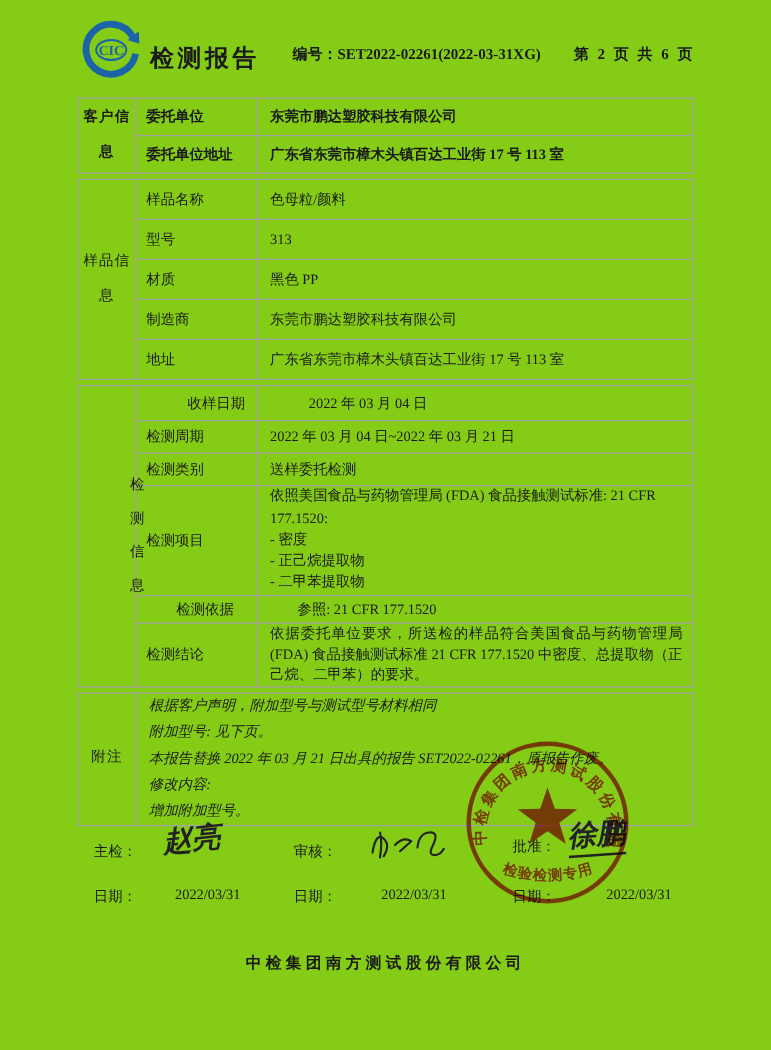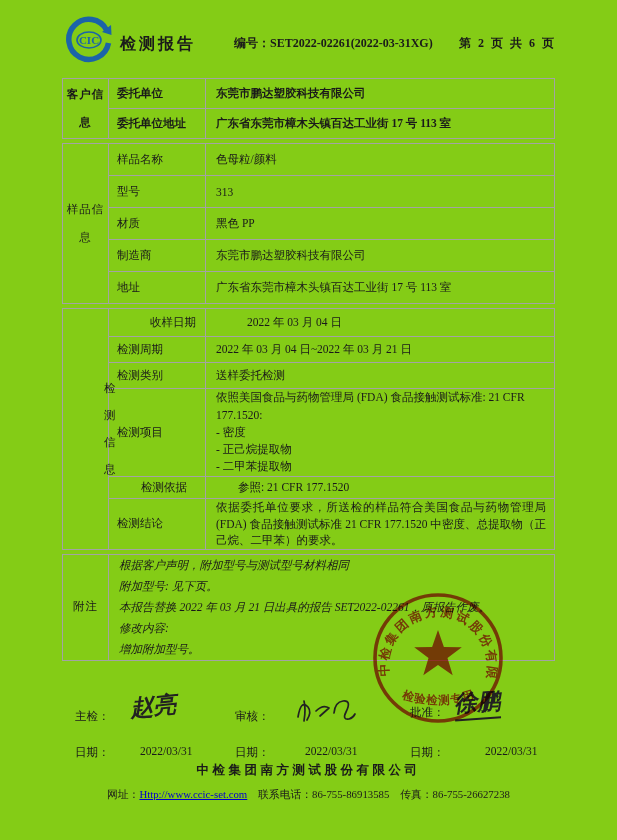--- a/index.html
+++ b/index.html
@@ -2,21 +2,21 @@
 <html><head>
 <meta charset="utf-8">
 <style>
   * { margin:0; padding:0; box-sizing:border-box; }
   body { background:#fff; font-family:"Liberation Serif","DejaVu Serif",serif; color:#1a1a1a; }
   .page { position:relative; width:617px; height:840px; background:#84cc16; overflow:hidden; }
 
   
   .header { position:absolute; left:62px; top:12px; width:494px; height:56px; }
   .logo { position:absolute; left:2px; top:4px; }
-  .hdr-title { position:absolute; left:58px; top:22px; font-size:16px; font-weight:bold; letter-spacing:3px; }
+  .hdr-title { position:absolute; left:58px; top:22px; font-size:19px; font-weight:bold; letter-spacing:3px; }
   .hdr-no { position:absolute; left:172px; top:23px; font-size:12px; font-weight:bold; }
   .hdr-pages { position:absolute; right:0; top:23px; font-size:12px; font-weight:bold; letter-spacing:2px; }
 
   
   .tables { position:absolute; left:62px; top:78px; width:493px; }
   table { width:100%; border-collapse:collapse; table-layout:fixed; margin-bottom:4px; }
   td { border:1px solid #a3a3a3; font-size:11.5px; vertical-align:middle; }
   td.c1 { width:46px; text-align:center; line-height:2.35; letter-spacing:1px; padding:2px 0; }
   td.c2 { width:97px; padding-left:8px; }
   td.c3 { padding-left:10px; padding-right:8px; }
@@ -26,21 +26,21 @@
   .t-test tr.r1 td, .t-test tr.r2 td { height:26px; }
   .t-test tr.r3 td { height:88px; }
   .t-test tr.r4 td { height:22px;padding-left:32px; }
   .t-test tr.r5 td { height:48px; }
   .t-notes td { height:106px; }
   .ml { display:block; line-height:17.2px; }
   .concl { display:block; line-height:16.5px; text-align:justify; }
   .note-line { display:block; line-height:21px;font-style:italic; }
 
   
-  .signoff { position:absolute; left:62px; top:679px; width:493px; height:90px; font-size:11.5px; }
+  .signoff { position:absolute; left:62px; top:644px; width:493px; height:90px; font-size:11.5px; }
   .role1 { position:absolute; left:13px; top:30px; }
   .role2 { position:absolute; left:173px; top:30px; }
   .role3 { position:absolute; left:348px; top:26px; }
   .sig-text { position:absolute; font-size:23px; font-style:italic; font-weight:bold; color:#222;
               transform:rotate(-6deg); white-space:nowrap; }
   .sig1 { left:68px; top:12px; }
   .sig3 { left:392px; top:8px; transform:rotate(-4deg); border-bottom:2px solid #222; }
   .sig2-svg { position:absolute; left:228px; top:10px; }
   .date-label1 { position:absolute; left:13px; top:66px; }
   .date-label2 { position:absolute; left:173px; top:66px; }
@@ -206,16 +206,15 @@
         <textPath href="#arcTop" startOffset="0">中检集团南方测试股份有限公司</textPath>
       </text>
       <text font-size="11.5" fill="#dd3a33" font-weight="bold" letter-spacing="1" font-family="Liberation Serif, serif">
         <textPath href="#arcBottom" startOffset="6">检验检测专用章</textPath>
       </text>
     </svg>
   </div>
 
   <div class="footer">
     <div class="f-company">中检集团南方测试股份有限公司</div>
-    <div class="f-line"><span>网址：</span><span class="f-link">Http://www.ccic-set.com</span><span>　联系电话：86-755-86913585　传真：86-755-26627238</span></div>
   </div>
 
 </div>
 
 </body></html>

